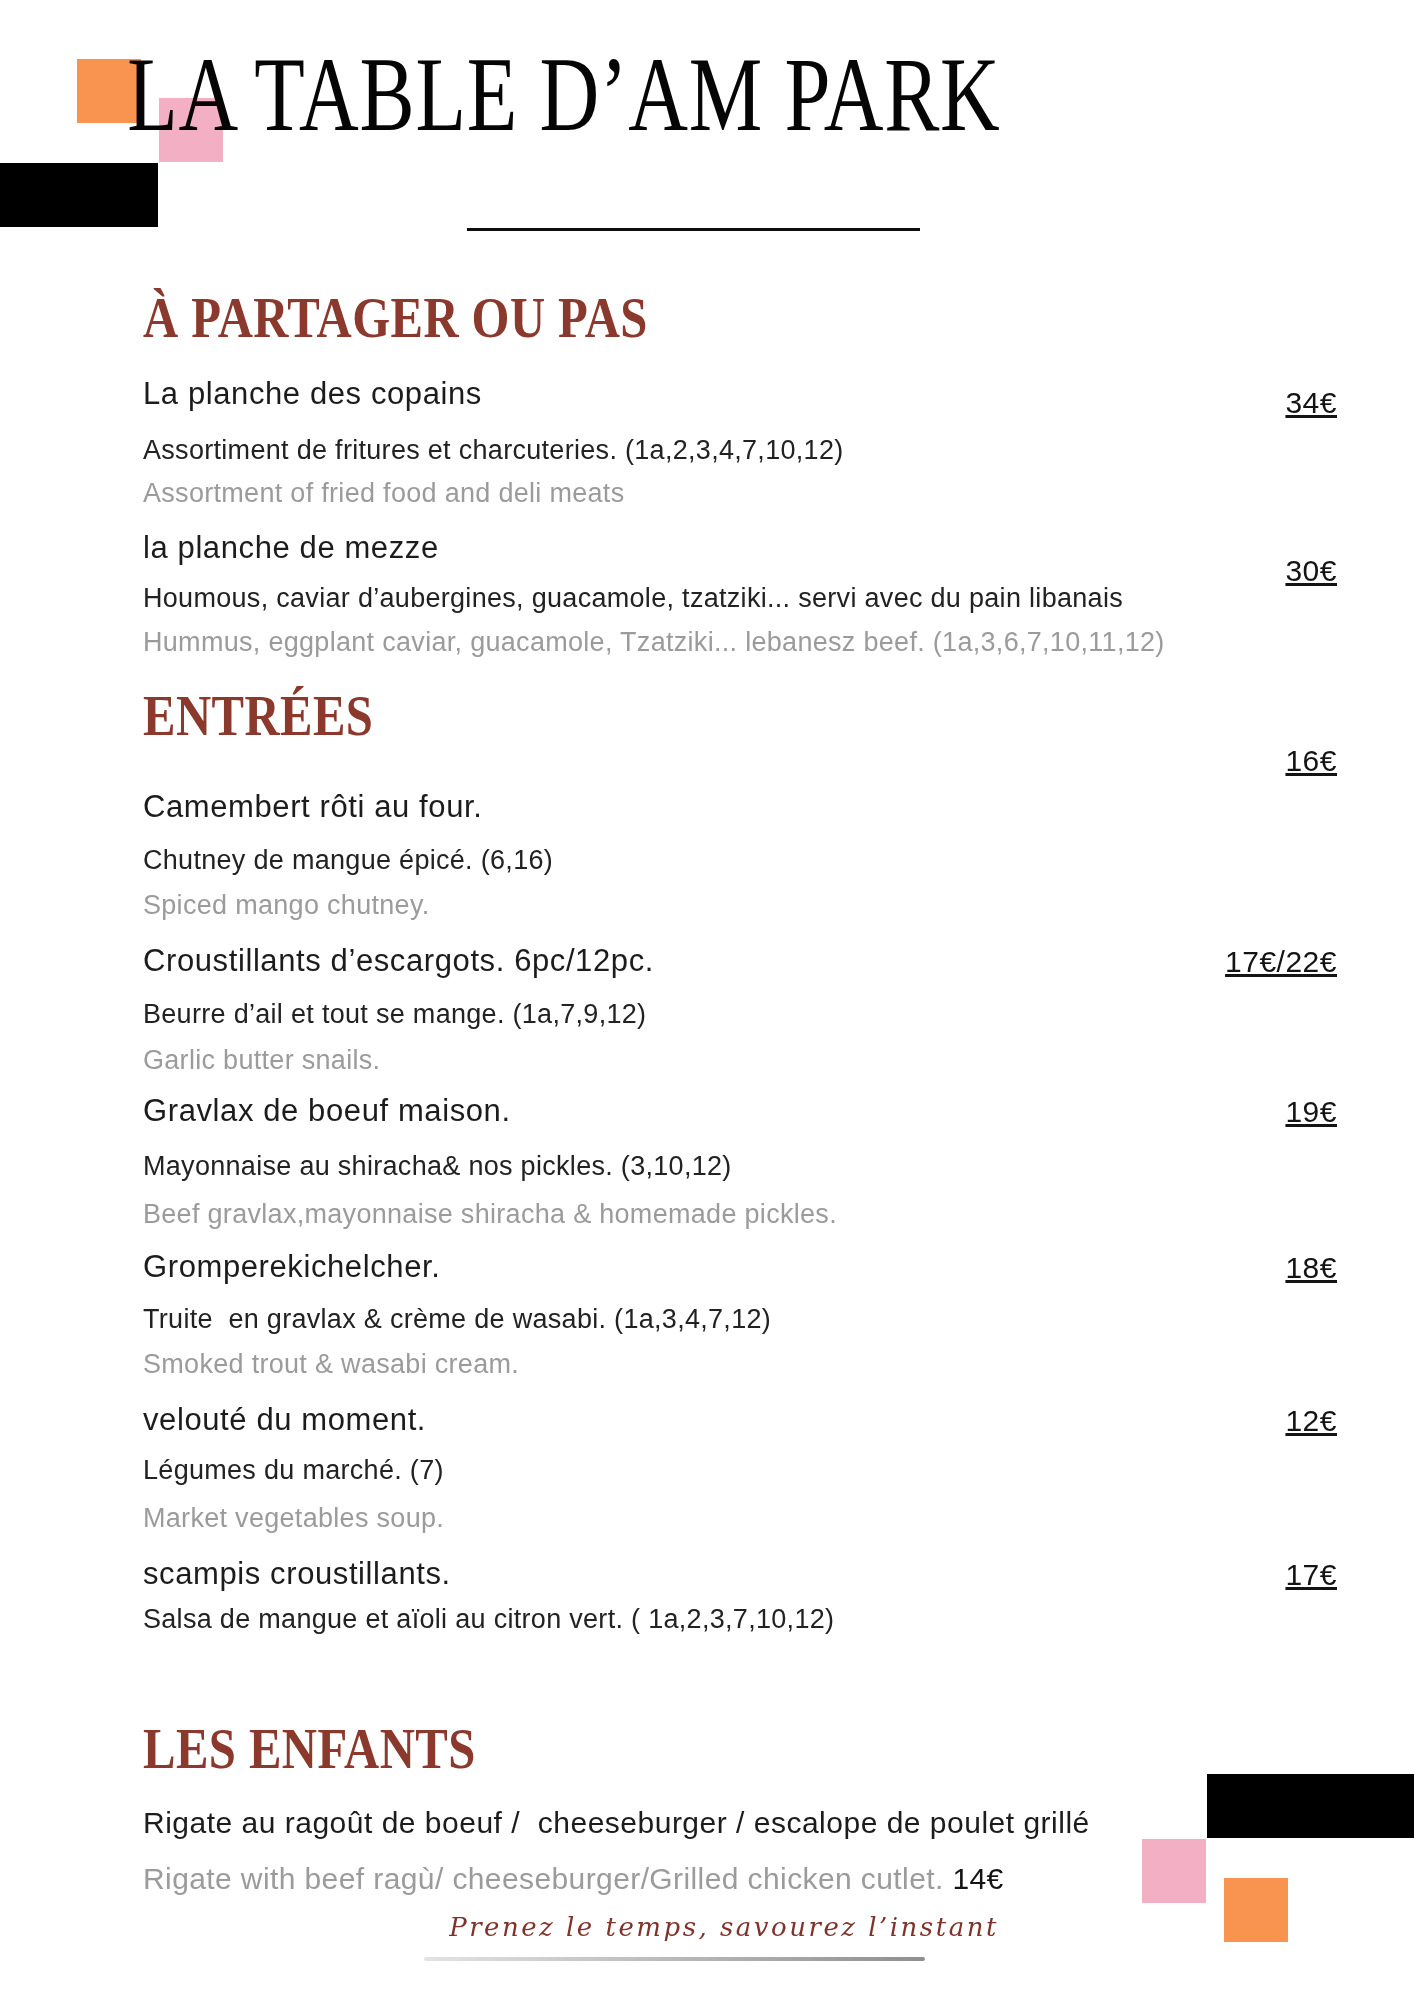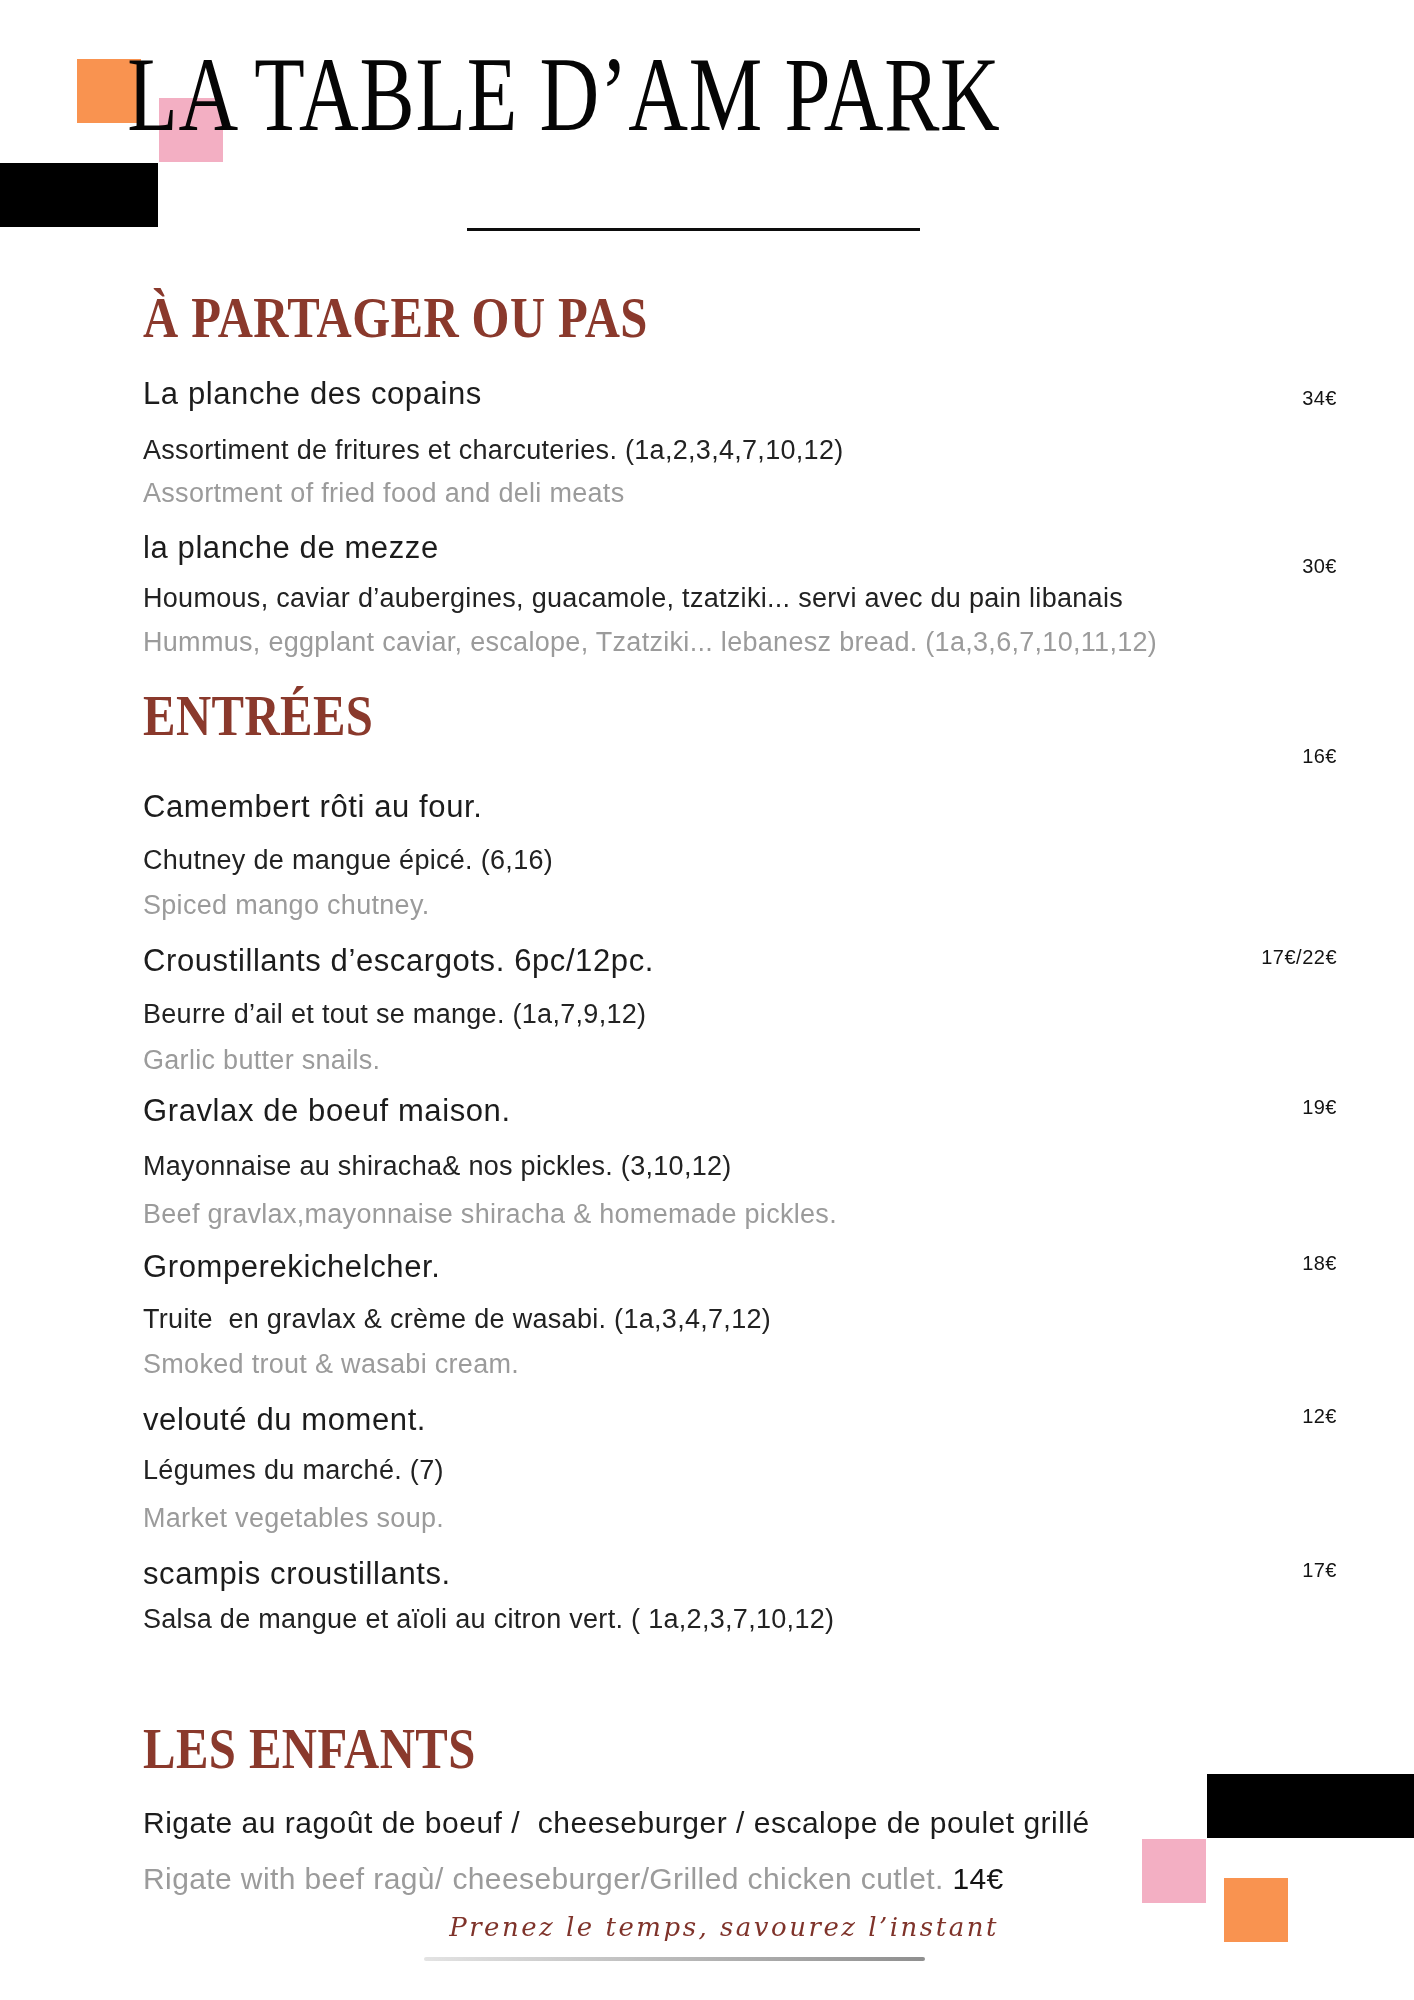--- a/index.html
+++ b/index.html
@@ -59,22 +59,22 @@
   }
 
   
   .item-name{
     position:absolute;left:143px;line-height:1;
     font-size:31px;color:#1c1c1c;letter-spacing:0.6px;
     white-space:pre;
   }
   .item-price{
     position:absolute;right:77px;line-height:1;
-    font-size:20px;color:#141414;letter-spacing:0.5px;
-    white-space:pre;
+    font-size:30px;color:#141414;letter-spacing:0.5px;
+    white-space:pre;text-decoration:underline;
   }
   .item-desc{
     position:absolute;left:143px;line-height:1;
     font-size:27px;color:#222222;letter-spacing:0.3px;
     white-space:pre;
   }
   .item-desc-en{
     position:absolute;left:143px;line-height:1;
     font-size:27px;color:#9b9b9b;letter-spacing:0.3px;
     white-space:pre;
@@ -123,21 +123,21 @@
   <div class="section-heading" style="top:289px">À PARTAGER OU PAS</div>
 
   <div class="item-name" style="top:378px">La planche des copains</div>
   <div class="item-price" style="top:388px">34€</div>
   <div class="item-desc" style="top:437px">Assortiment de fritures et charcuteries. (1a,2,3,4,7,10,12)</div>
   <div class="item-desc-en" style="top:480px">Assortment of fried food and deli meats</div>
 
   <div class="item-name" style="top:532px">la planche de mezze</div>
   <div class="item-price" style="top:556px">30€</div>
   <div class="item-desc" style="top:585px">Houmous, caviar d’aubergines, guacamole, tzatziki... servi avec du pain libanais</div>
-  <div class="item-desc-en" style="top:629px">Hummus, eggplant caviar, escalope, Tzatziki... lebanesz bread. (1a,3,6,7,10,11,12)</div>
+  <div class="item-desc-en" style="top:629px">Hummus, eggplant caviar, guacamole, Tzatziki... lebanesz beef. (1a,3,6,7,10,11,12)</div>
 
   <div class="section-heading" style="top:687px">ENTRÉES</div>
 
   <div class="item-name" style="top:791px">Camembert rôti au four.</div>
   <div class="item-price" style="top:746px">16€</div>
   <div class="item-desc" style="top:847px">Chutney de mangue épicé. (6,16)</div>
   <div class="item-desc-en" style="top:892px">Spiced mango chutney.</div>
 
   <div class="item-name" style="top:945px">Croustillants d’escargots. 6pc/12pc.</div>
   <div class="item-price" style="top:947px">17€/22€</div>

